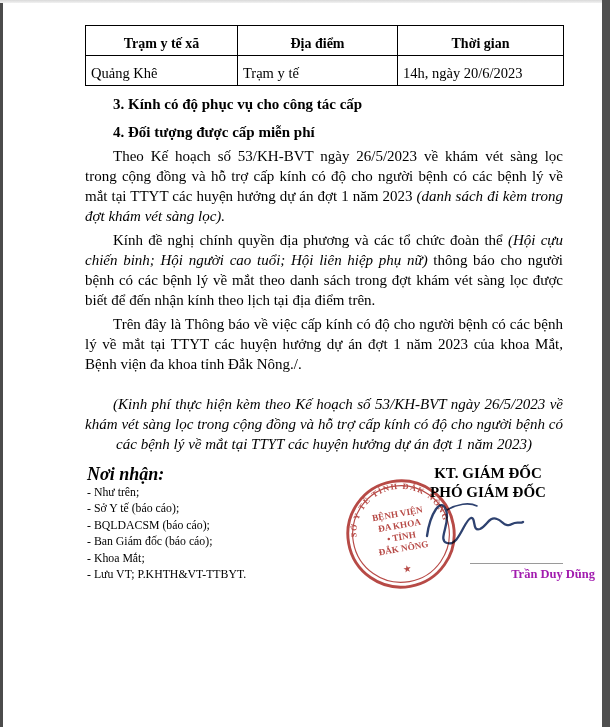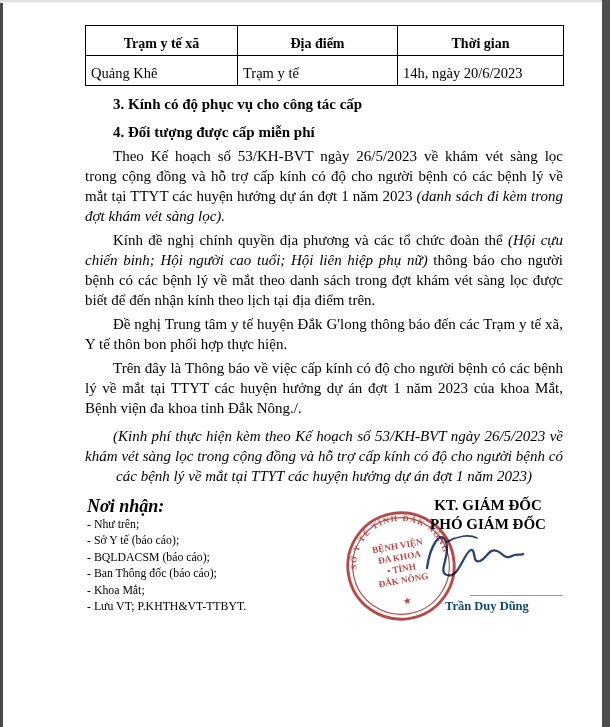--- a/index.html
+++ b/index.html
@@ -27,39 +27,39 @@
   }
   .col1 { width:152px; } .col2 { width:160px; } .col3 { width:166px; }
 
   .body-text p, .body-text h3 {
     font-size:15px; line-height:20px; text-align:justify;
     text-indent:28px; margin:0 0 4px 0;
   }
   .body-text h3 { font-weight:bold; margin:8px 0 4px 0; text-align:left; }
   .body-text .centered-note {
     font-style:italic; text-align:justify; text-align-last:center;
-    margin-top:8px;
+    margin-top:20px;
   }
   .body-text i { font-style:italic; }
 
   .footer { position:relative; height:150px; margin-top:10px; }
   .recipients { position:absolute; left:2px; top:2px; font-size:11.8px; line-height:16.5px; }
   .recipients .title { font-weight:bold; font-style:italic; font-size:18px; margin-bottom:1px; }
   .recipients span { display:block; }
 
   .signer { position:absolute; left:318px; top:0; width:170px; text-align:center; }
   .signer div { font-weight:bold; font-size:15px; line-height:19px; white-space:nowrap; }
 
   .stamp { position:absolute; left:258px; top:12px; width:116px; height:116px;
            mix-blend-mode:multiply; opacity:.92; }
   .signature { position:absolute; left:332px; top:26px; width:112px; height:64px;
                mix-blend-mode:multiply; }
   .name-rule { position:absolute; left:385px; top:99px; width:93px; height:1px; background:#9a9a9a; }
-  .signer-name { position:absolute; left:360px; top:103px; width:150px; text-align:left;
-                 font-weight:bold; font-size:12.5px; color:#0c4a6e; }
+  .signer-name { position:absolute; left:360px; top:103px; width:150px; text-align:right;
+                 font-weight:bold; font-size:12.5px; color:#a21caf; }
 </style>
 </head>
 <body>
 
 <div class="edge-left"></div>
 <div class="edge-top"></div>
 <div class="edge-right"></div>
 
 <div class="content">
 
@@ -84,33 +84,32 @@
     </table>
 
   <div class="body-text">
     <h3>3. Kính có độ phục vụ cho công tác cấp</h3>
 
     <h3>4. Đối tượng được cấp miễn phí</h3>
     <p><span>Theo Kế hoạch số 53/KH-BVT ngày 26/5/2023 về khám vét sàng lọc trong cộng đồng và hỗ trợ cấp kính có độ cho người bệnh có các bệnh lý về mắt tại TTYT các huyện hưởng dự án đợt 1 năm 2023 </span><i>(danh sách đi kèm trong đợt khám vét sàng lọc).</i></p>
 
     <p><span>Kính đề nghị chính quyền địa phương và các tổ chức đoàn thể </span><i>(Hội cựu chiến binh; Hội người cao tuổi; Hội liên hiệp phụ nữ)</i><span> thông báo cho người bệnh có các bệnh lý về mắt theo danh sách trong đợt khám vét sàng lọc được biết để đến nhận kính theo lịch tại địa điểm trên.</span></p>
 
-    <p>Đề nghị Trung tâm y tế huyện Đắk G'long thông báo đến các Trạm y tế xã, Y tế thôn bon phối hợp thực hiện.</p>
     <p>Trên đây là Thông báo về việc cấp kính có độ cho người bệnh có các bệnh lý về mắt tại TTYT các huyện hưởng dự án đợt 1 năm 2023 của khoa Mắt, Bệnh viện đa khoa tỉnh Đắk Nông./.</p>
     <p class="centered-note">(Kinh phí thực hiện kèm theo Kế hoạch số 53/KH-BVT ngày 26/5/2023 về khám vét sàng lọc trong cộng đồng và hỗ trợ cấp kính có độ cho người bệnh có các bệnh lý về mắt tại TTYT các huyện hưởng dự án đợt 1 năm 2023)</p>
   </div>
 
   <div class="footer">
 
     <div class="recipients">
       <div class="title">Nơi nhận:</div>
       <span>- Như trên;</span>
       <span>- Sở Y tế (báo cáo);</span>
       <span>- BQLDACSM (báo cáo);</span>
-      <span>- Ban Thông đốc (báo cáo);</span>
+      <span>- Ban Giám đốc (báo cáo);</span>
       <span>- Khoa Mắt;</span>
       <span>- Lưu VT; P.KHTH&amp;VT-TTBYT.</span>
     </div>
 
     <div class="signer">
       <div>KT. GIÁM ĐỐC</div>
       <div>PHÓ GIÁM ĐỐC</div>
     </div>
 
     <svg class="stamp" viewBox="0 0 120 120">

